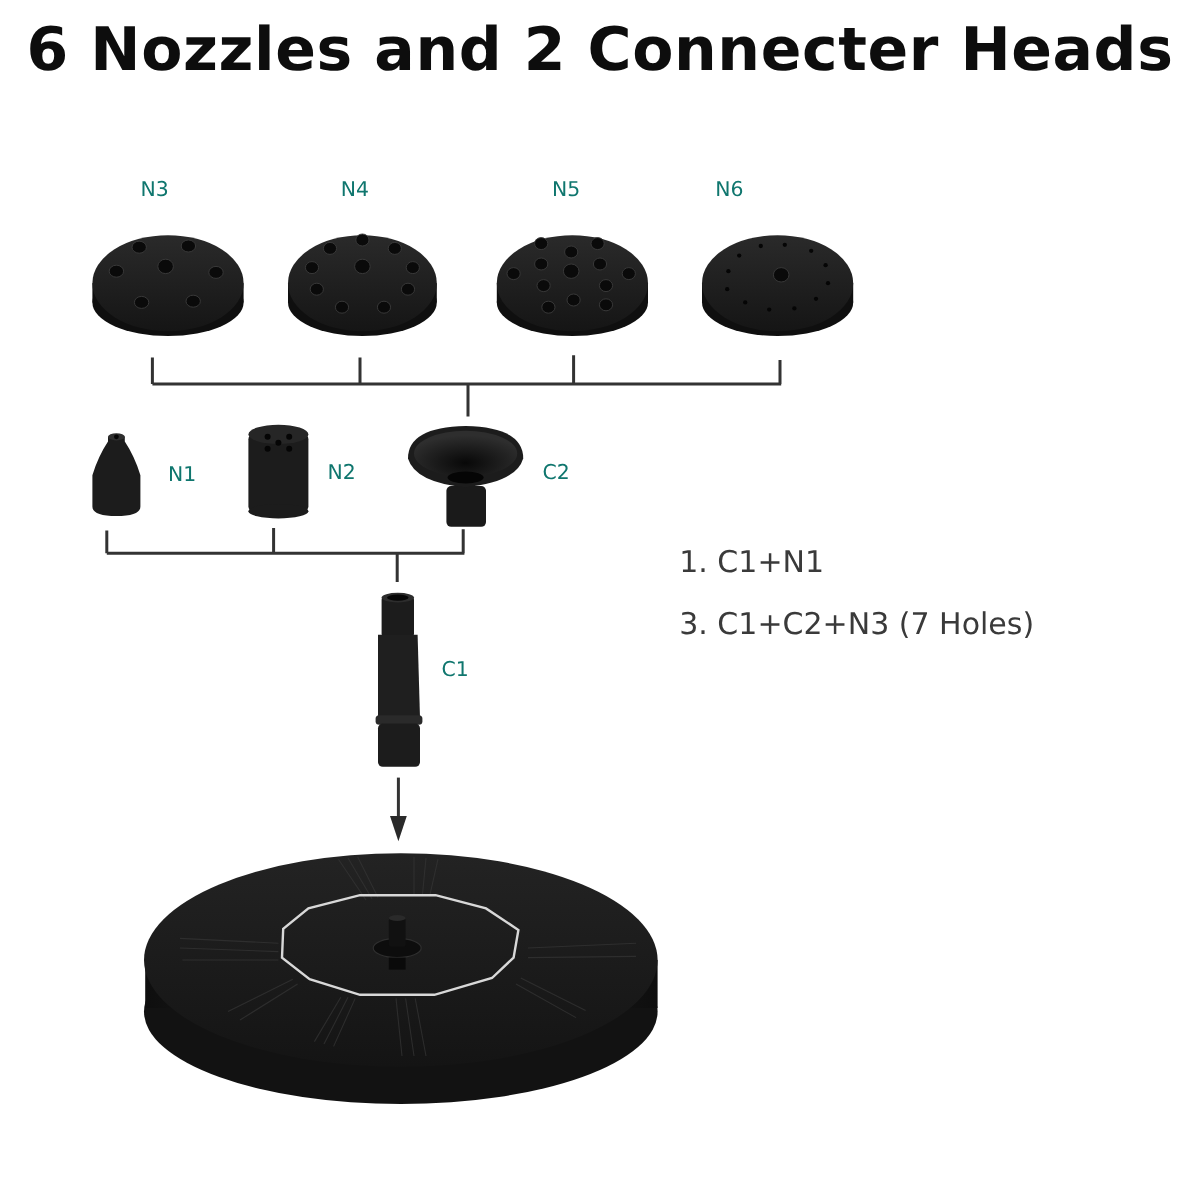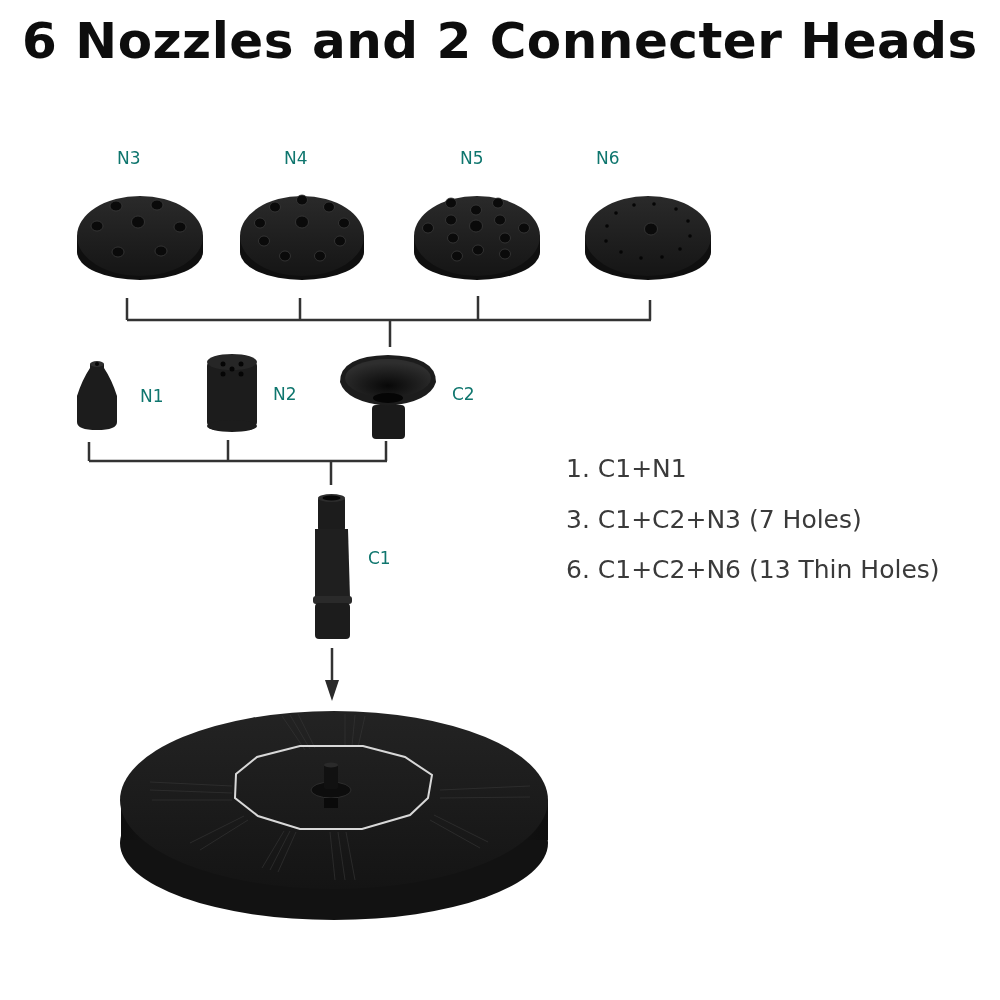--- a/index.html
+++ b/index.html
@@ -191,14 +191,13 @@
 
 <div class="lbl" style="left:140px; top:386px;">N1</div>
 <div class="lbl" style="left:273px; top:384px;">N2</div>
 <div class="lbl" style="left:452px; top:384px;">C2</div>
 
 <div class="lbl" style="left:368px; top:548px;">C1</div>
 
 <ul class="combo-list">
   <li>1. C1+N1</li>
   <li>3. C1+C2+N3 (7 Holes)</li>
-  <li>6. C1+C2+N6 (13 Thin Holes)</li>
 </ul>
 
 </body></html>

